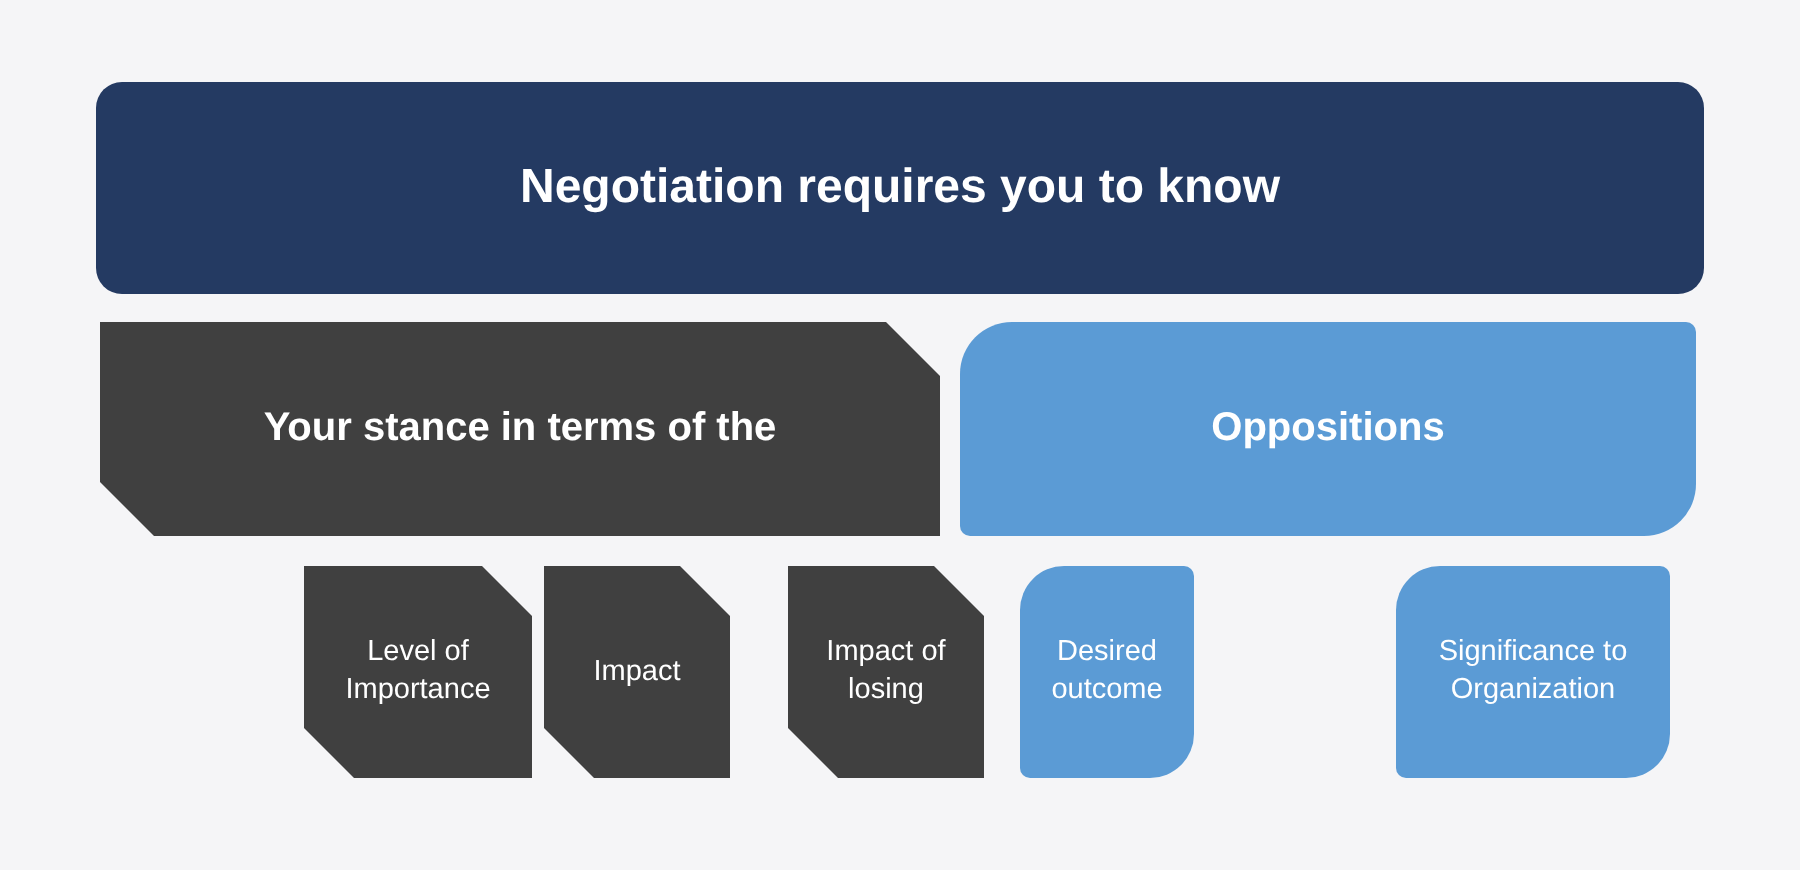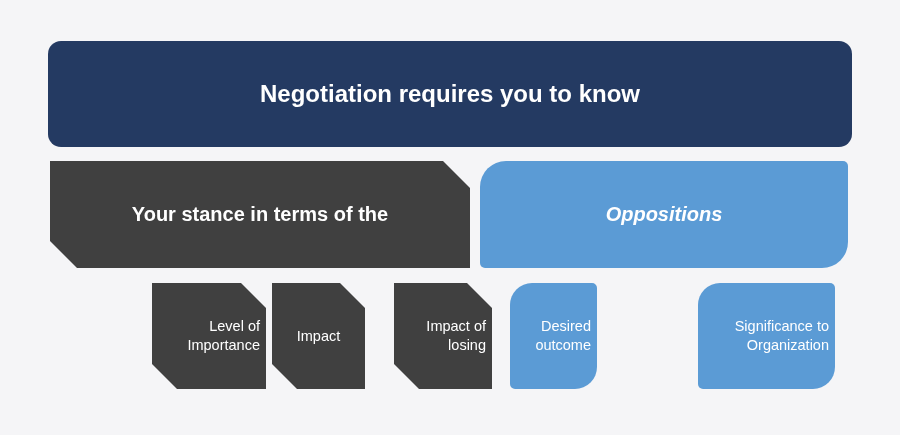--- a/index.html
+++ b/index.html
@@ -13,21 +13,21 @@
     height: 435px;
     background: #F5F5F7;
     overflow: hidden;
     color: #FFFFFF;
   }
   .box {
     position: absolute;
     display: flex;
     align-items: center;
     justify-content: center;
-    text-align: right;
+    text-align: center;
     box-sizing: border-box;
   }
   
   .banner {
     left: 48px;
     top: 41px;
     width: 804px;
     height: 106px;
     background: #243A62;
     border-radius: 13px;
@@ -46,21 +46,21 @@
   
   .snip-lg {
     clip-path: polygon(0 0, calc(100% - 27px) 0, 100% 27px, 100% 100%,
                        27px 100%, 0 calc(100% - 27px));
   }
   .snip-sm {
     clip-path: polygon(0 0, calc(100% - 25px) 0, 100% 25px, 100% 100%,
                        25px 100%, 0 calc(100% - 25px));
   }
   
-  .round-lg { border-radius: 26px 5px 26px 5px; font-style: italic; }
+  .round-lg { border-radius: 26px 5px 26px 5px; }
   .round-sm { border-radius: 22px 5px 22px 5px; }
 
   .stance-header { left: 50px;  width: 420px; }
   .opp-header    { left: 480px; width: 368px; }
 
   
   .leaf {
     top: 283px;
     height: 106px;
     font-size: 14.5px;

